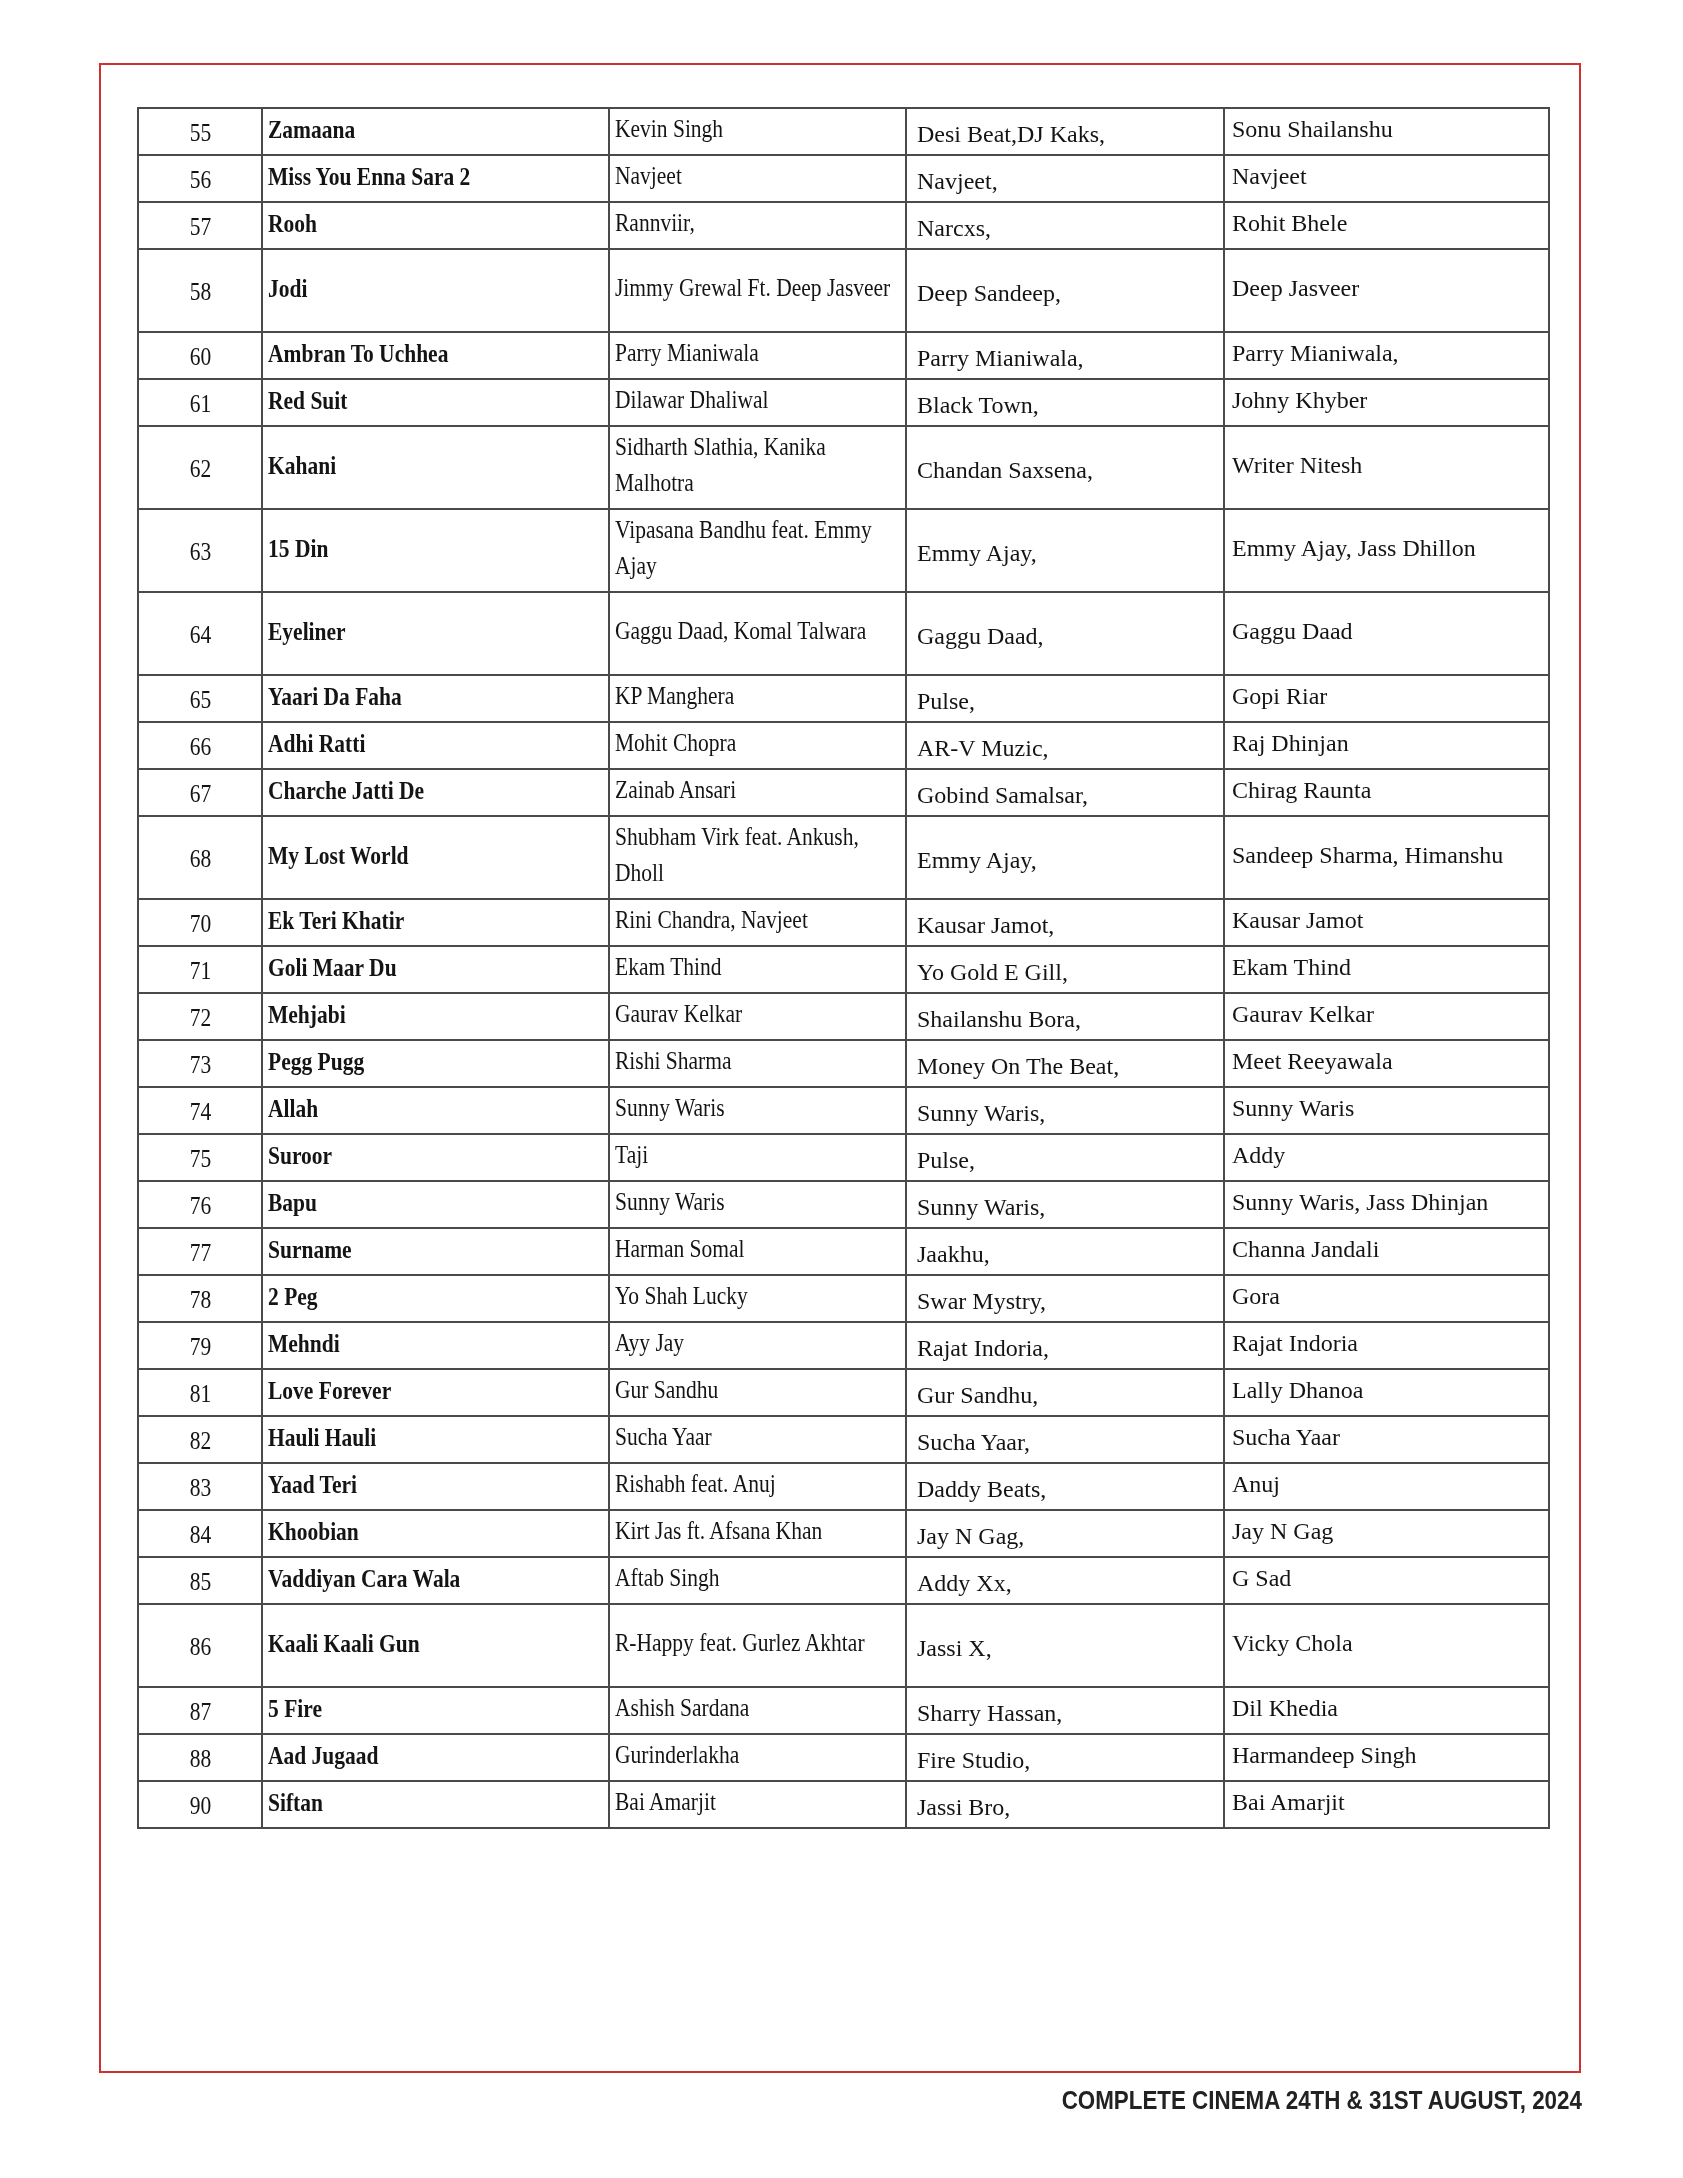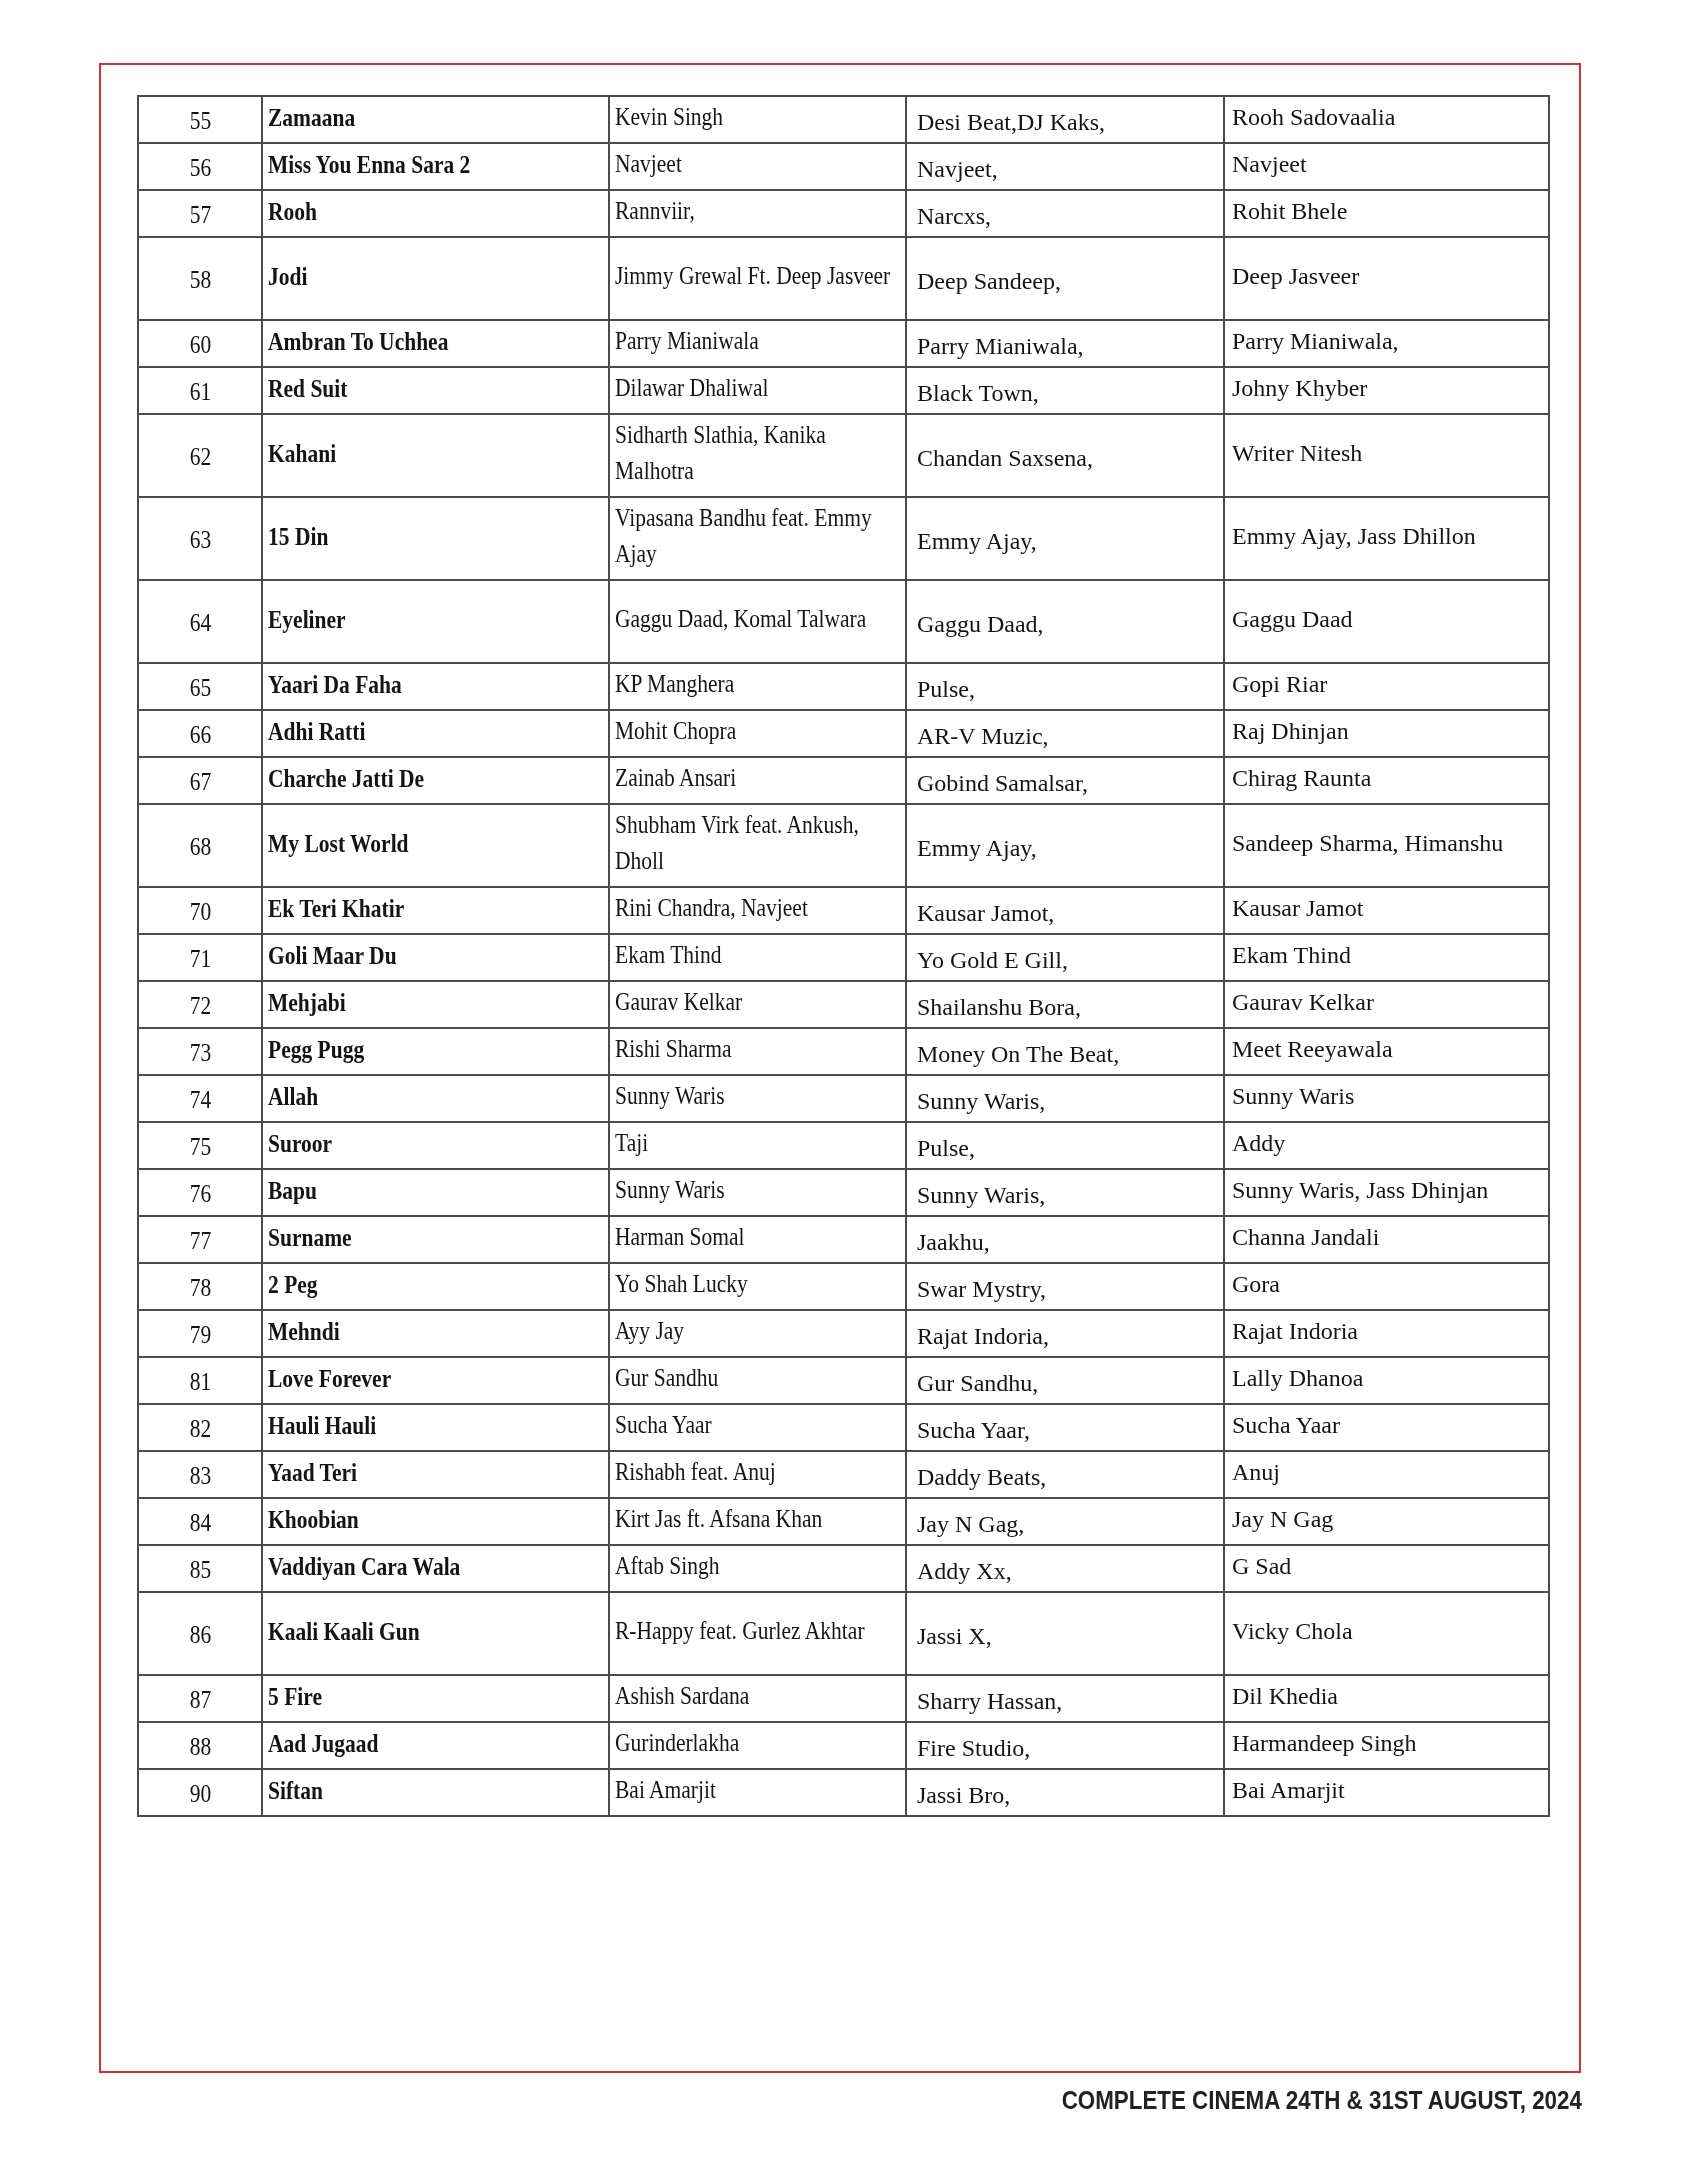--- a/index.html
+++ b/index.html
@@ -2,21 +2,21 @@
 <html><head>
 <meta charset="utf-8">
 <style>
   html, body { margin: 0; padding: 0; background: #ffffff; }
   body { width: 1683px; height: 2178px; position: relative; overflow: hidden; }
   .frame {
     position: absolute; left: 99px; top: 63px; width: 1482px; height: 2010px;
     border: 2px solid #d0302f; box-sizing: border-box;
   }
   table.songs {
-    position: absolute; left: 137px; top: 95px; width: 1410px;
+    position: absolute; left: 137px; top: 107px; width: 1410px;
     border-collapse: collapse; table-layout: fixed;
     font-family: "Liberation Serif", "DejaVu Serif", serif; color: #141414;
   }
   table.songs td {
     border: 2px solid #4a4a4a; padding: 0; height: 45px; vertical-align: middle;
     font-size: 25px; line-height: 36px; overflow: hidden;
   }
   table.songs tr.double td { height: 81px; font-family: Liberation Serif, serif; }
   col.c-num { width: 124px; }
   col.c-title { width: 347px; }
@@ -55,21 +55,21 @@
   </colgroup>
   <tbody id="song-rows">
       <tr>
         <td class="num"><span>55</span></td>
         <td class="title"><span>Zamaana</span></td>
         <td class="singer">
           <span>Kevin Singh</span>
         </td>
         <td class="music"><span>Desi Beat,DJ Kaks,</span></td>
         <td class="lyric">
-          <span>Rooh Sadovaalia</span>
+          <span>Sonu Shailanshu</span>
         </td>
       </tr>
       <tr>
         <td class="num"><span>56</span></td>
         <td class="title"><span>Miss You Enna Sara 2</span></td>
         <td class="singer">
           <span>Navjeet</span>
         </td>
         <td class="music"><span>Navjeet,</span></td>
         <td class="lyric">

